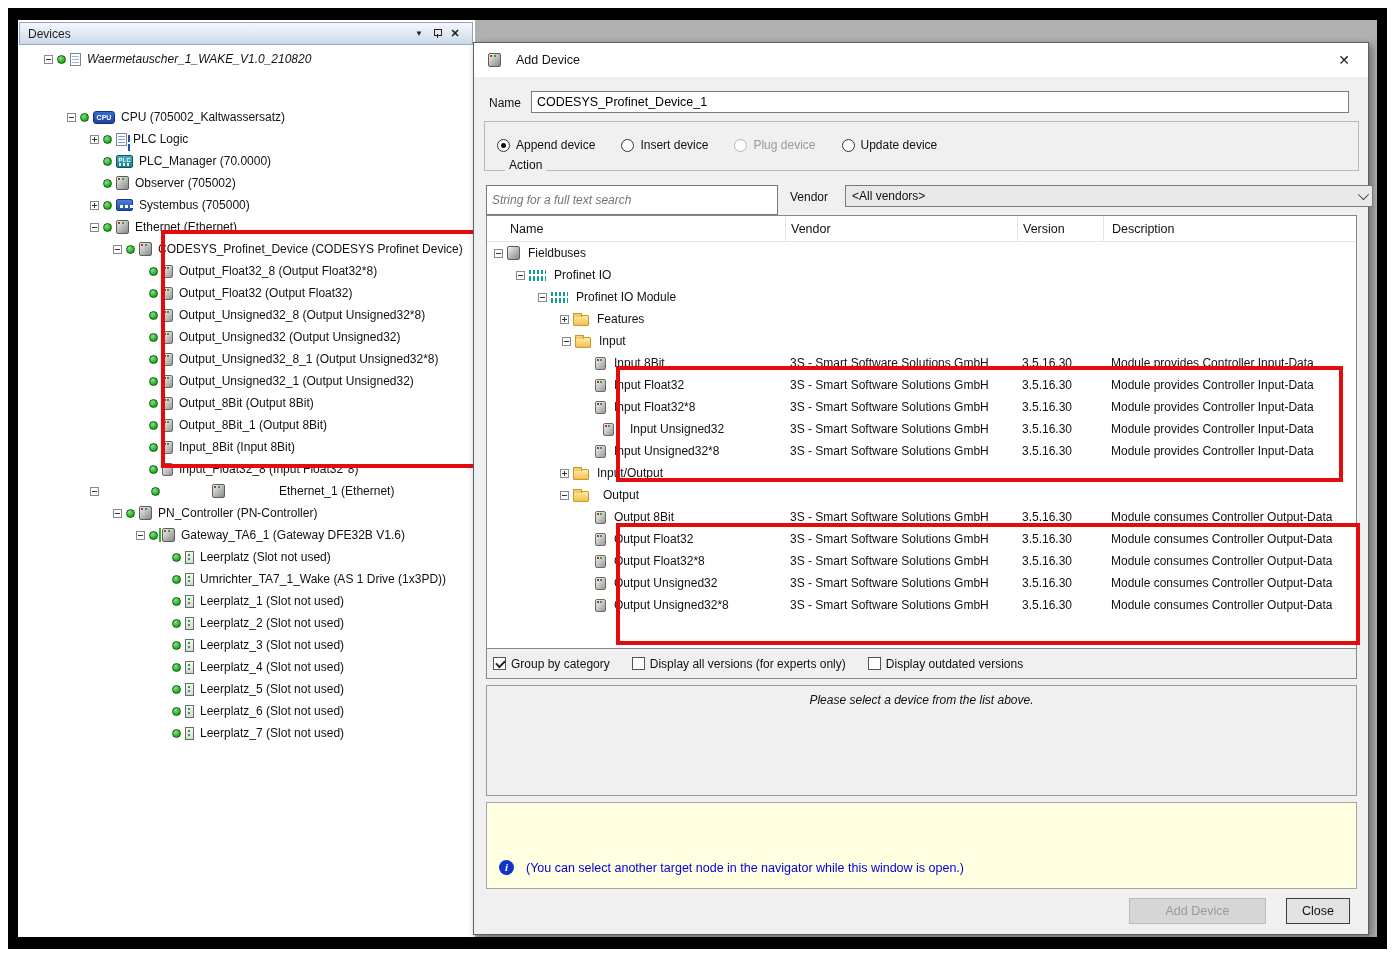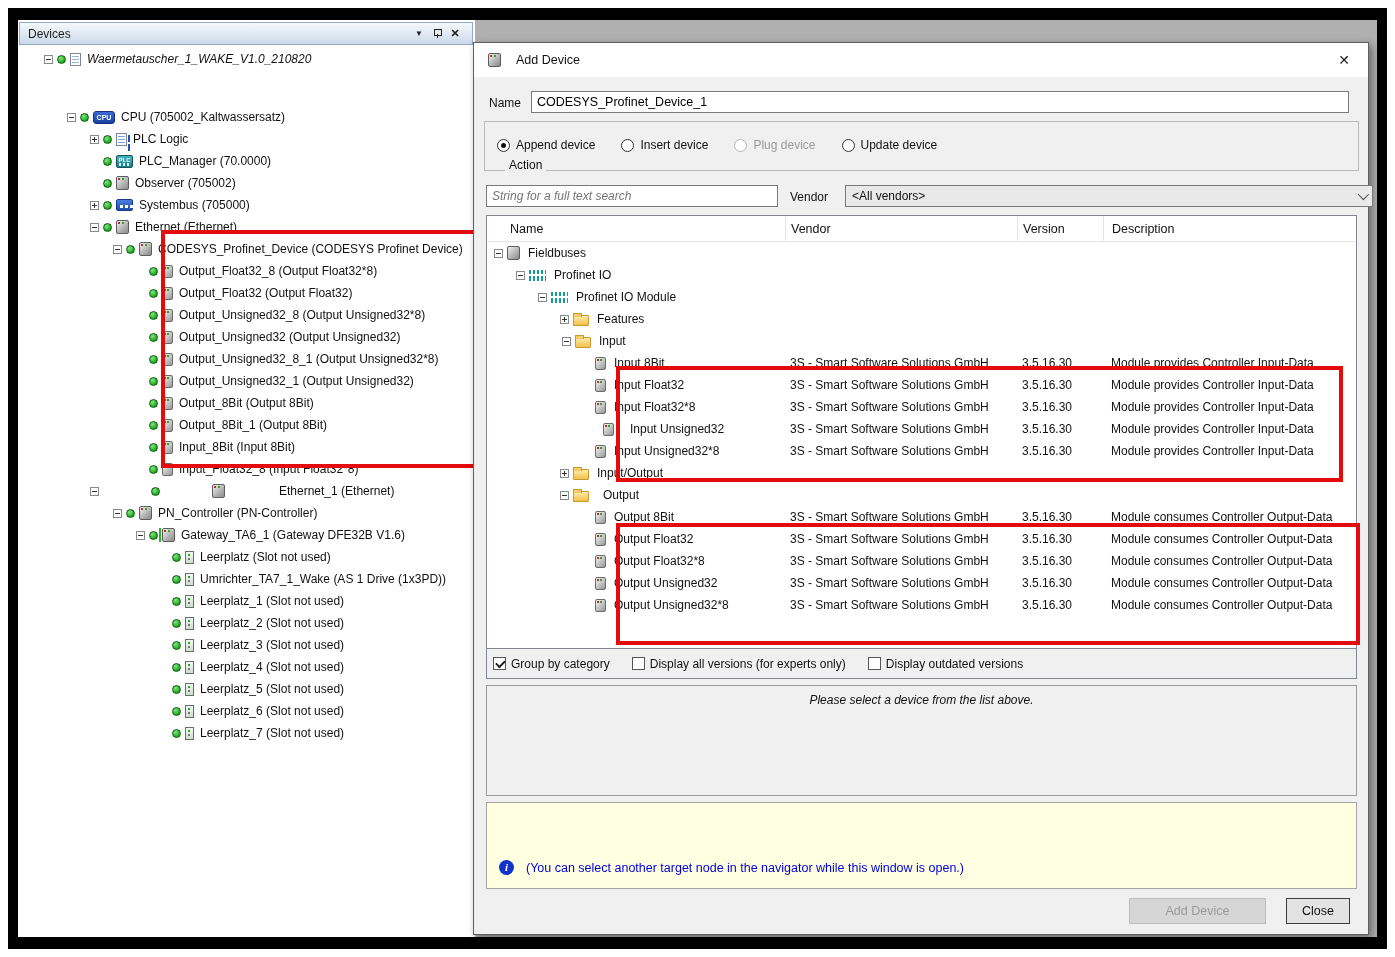--- a/index.html
+++ b/index.html
@@ -75,21 +75,21 @@
   .name-input { position:absolute; left:57px; top:48px; width:818px; height:22px; border:1px solid #7a7a7a; background:#fff; font:12.5px "Liberation Sans",sans-serif; padding:0 5px; }
   .action-box { position:absolute; left:10px; top:78px; width:875px; height:50px; border:1px solid #b9b9b9; }
   .action-legend { position:absolute; left:20px; top:-8px; background:#f0f0f0; padding:0 4px;margin-top:44px; }
   .radio-row { position:absolute; left:12px; top:16px; display:flex; align-items:center; }
   .radio { display:flex; align-items:center; margin-right:26px; }
   .rdot { width:13px; height:13px; border-radius:50%; border:1px solid #333; background:#fff; margin-right:6px; position:relative; }
   .radio.selected .rdot::after { content:""; position:absolute; left:3px; top:3px; width:5px; height:5px; border-radius:50%; background:#111; }
   .radio.disabled { color:#9a9a9a; }
   .radio.disabled .rdot { border-color:#b5b5b5; }
 
-  .search-input { position:absolute; left:12px; top:142px; width:292px; height:22px; border:1px solid #7a7a7a; background:#fff; font:12px "Liberation Sans",sans-serif; padding:0 5px; font-style:italic; color:#777; }
+  .search-input { position:absolute; left:12px; top:142px; width:292px; height:30px; border:1px solid #7a7a7a; background:#fff; font:12px "Liberation Sans",sans-serif; padding:0 5px; font-style:italic; color:#777; }
   .vendor-label { position:absolute; left:316px; top:147px; }
   .vendor-select { position:absolute; left:371px; top:142px; width:528px; height:22px; border:1px solid #7a7a7a; background:#e9e9e9; display:flex; align-items:center; padding:0 6px; }
   .vendor-select .spacer { flex:1; }
   .sel-chev { width:8px; height:8px; border-right:1.5px solid #444; border-bottom:1.5px solid #444; transform:rotate(45deg) translateY(-2px); }
 
   .list-outer { position:absolute; left:12px; top:172px; width:871px; height:464px; border:1px solid #828790; background:#f0f0f0; }
   .list { height:433px; background:#fff; border-bottom:1px solid #828790; overflow:hidden; }
   .thead { display:flex; height:26px; align-items:center; border-bottom:1px solid #e4e4e4; font-size:12.5px; }
   .thead .c { height:100%; display:flex; align-items:center; }
   .c-name { width:298px; padding-left:23px; }

